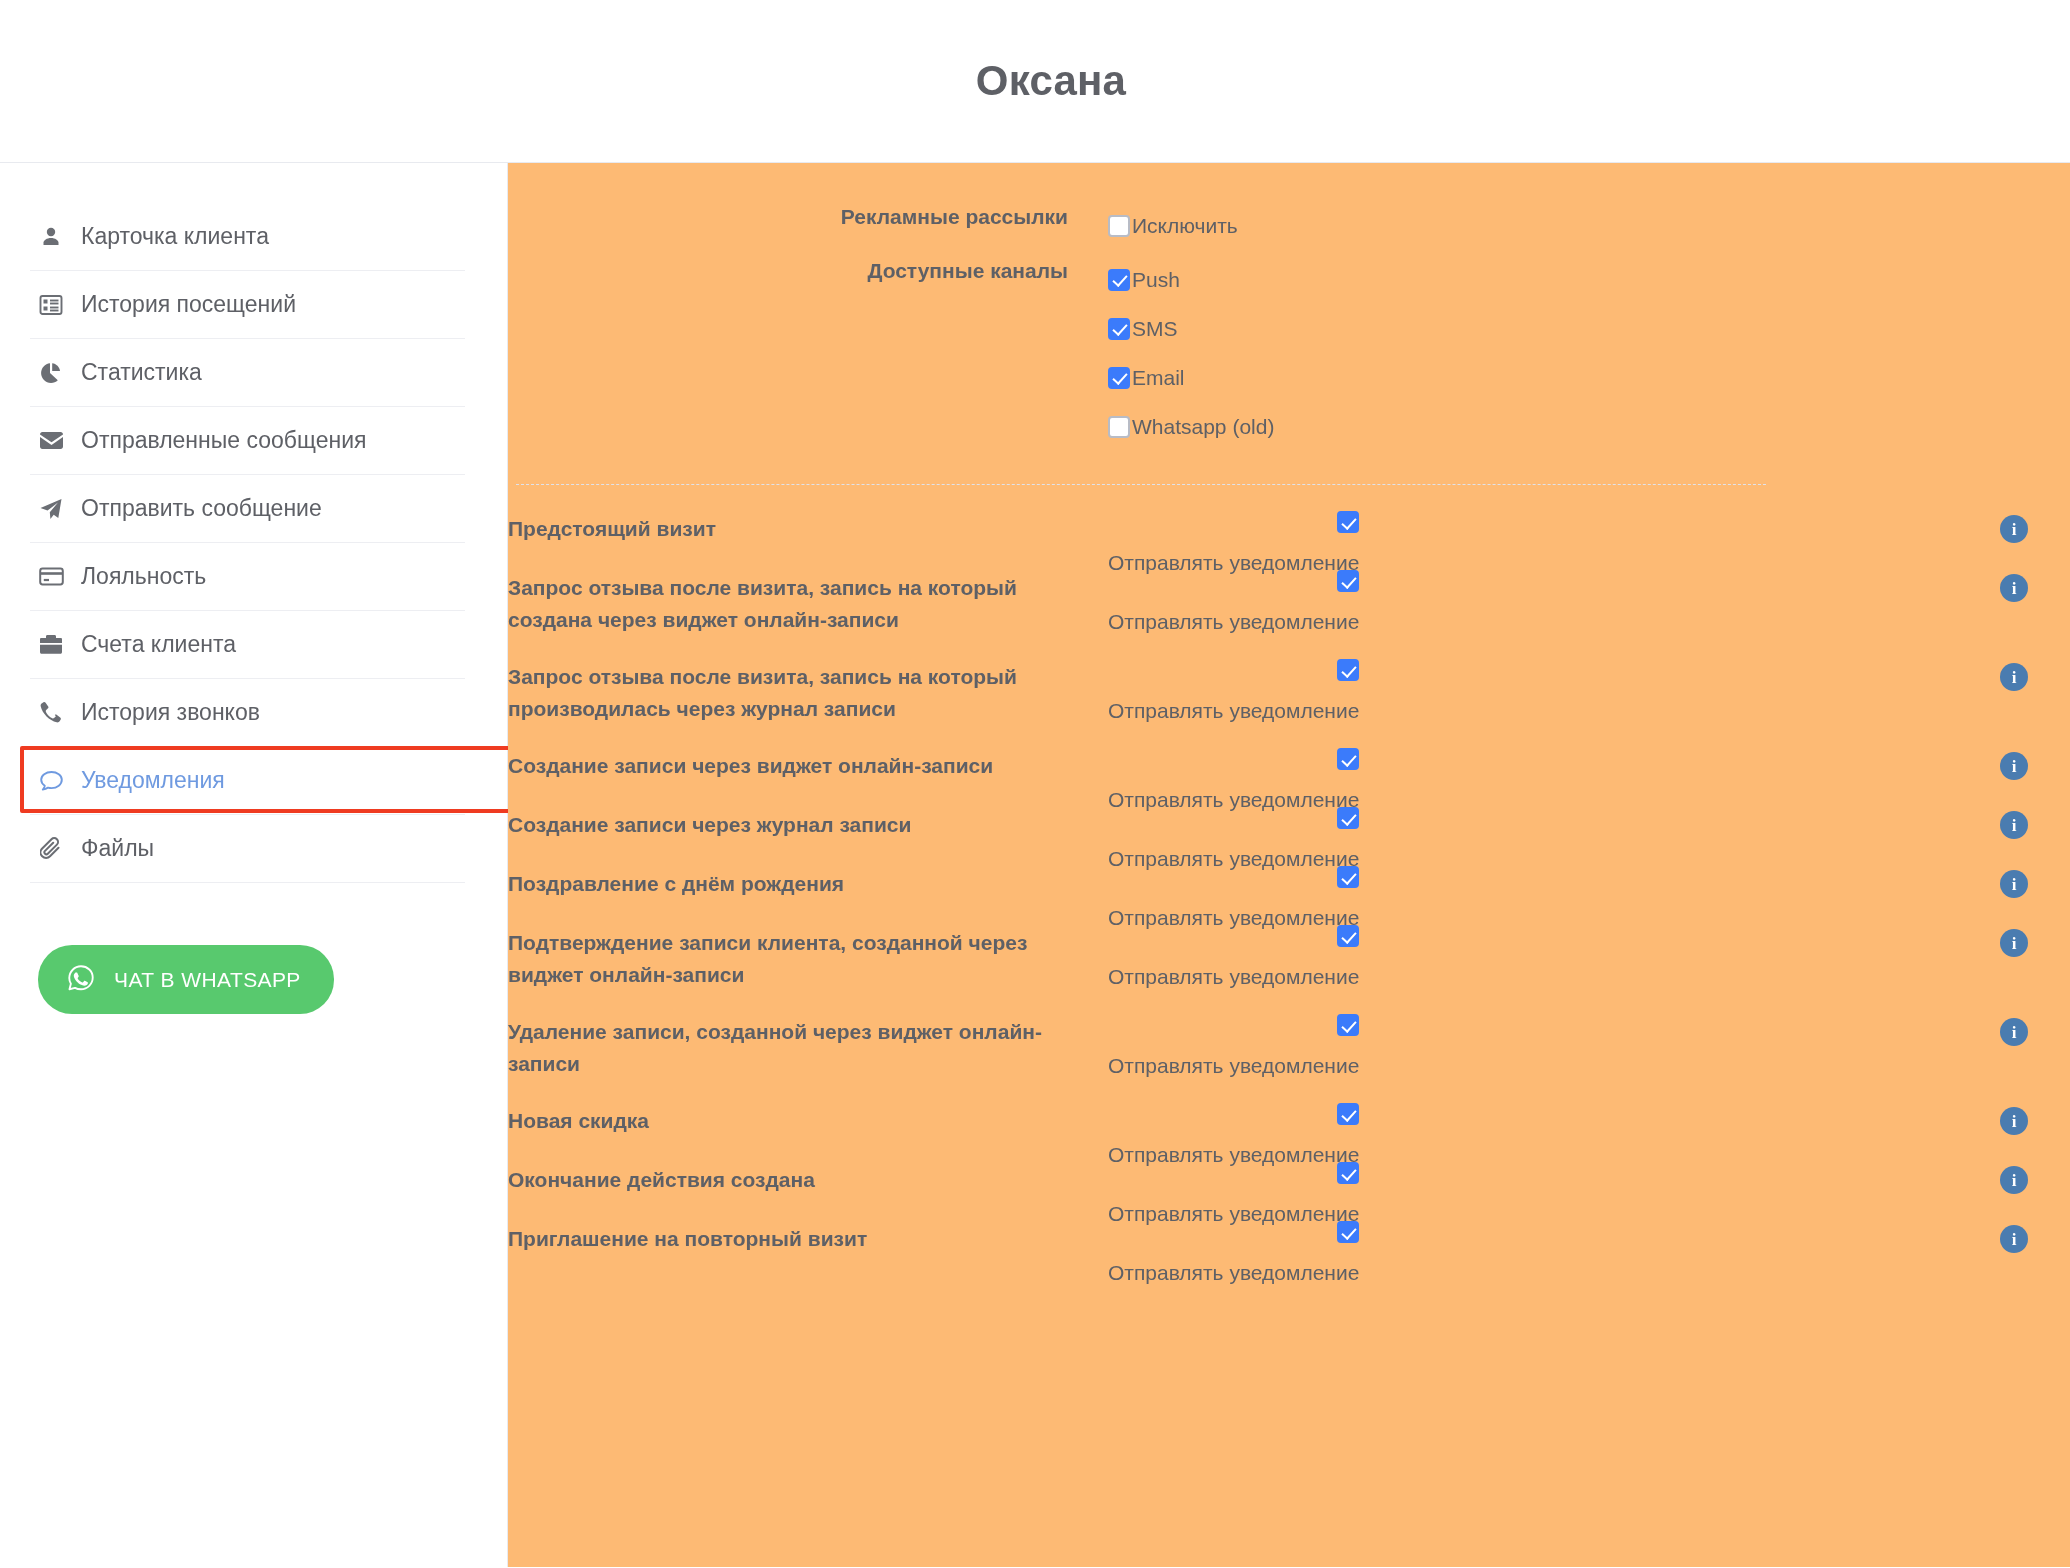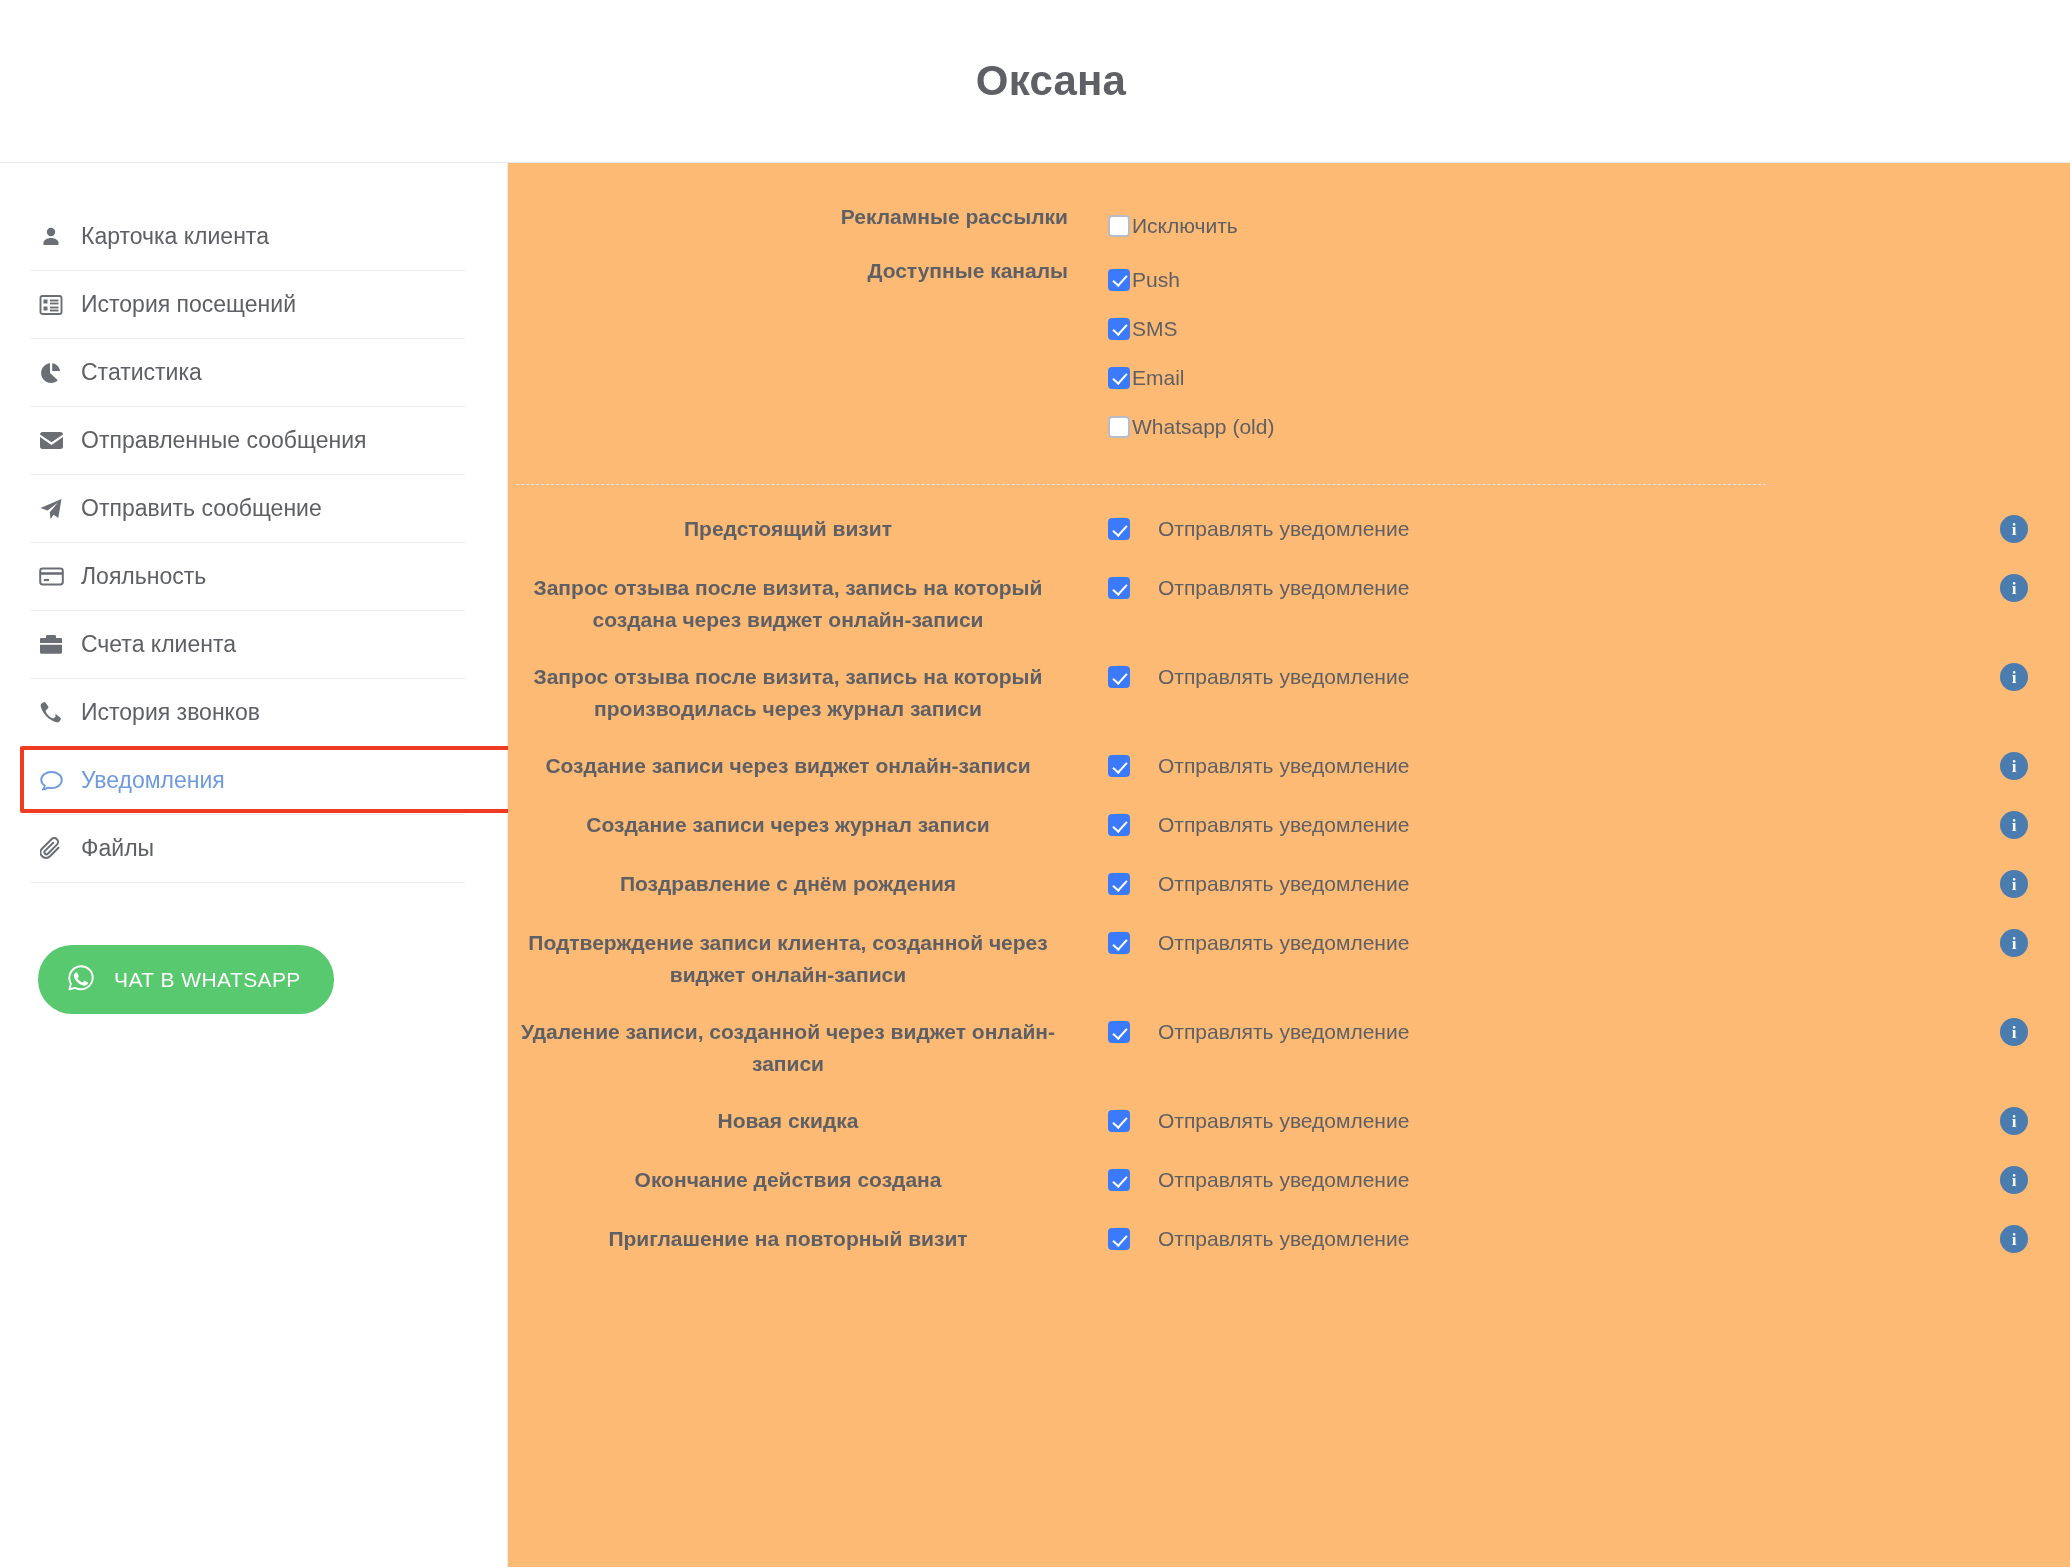--- a/index.html
+++ b/index.html
@@ -187,33 +187,34 @@
   .notif { padding-top: 26px; }
   .notif-row {
     display: flex;
     align-items: flex-start;
     position: relative;
     margin-bottom: 23px;
   }
   .notif-row .n-label {
     width: 560px;
     flex: none;
-    text-align: center;
+    text-align: left;
     font-size: 21px;
     font-weight: 700;
     color: #5e6066;
     line-height: 32px;
     padding-top: 2px;
   }
   .notif-row .n-control {
     padding-left: 40px;
     display: flex;
-    align-items: center;
-    gap: 28px;
+    align-items: flex-end;
+    gap: 18px;
     height: 36px;
+    flex-direction: column;
   }
   .notif-row .n-control .n-text {
     font-size: 21px;
     color: #5e6066;
     white-space: nowrap;
   }
   .info-ico {
     position: absolute;
     right: 42px;
     top: 4px;

